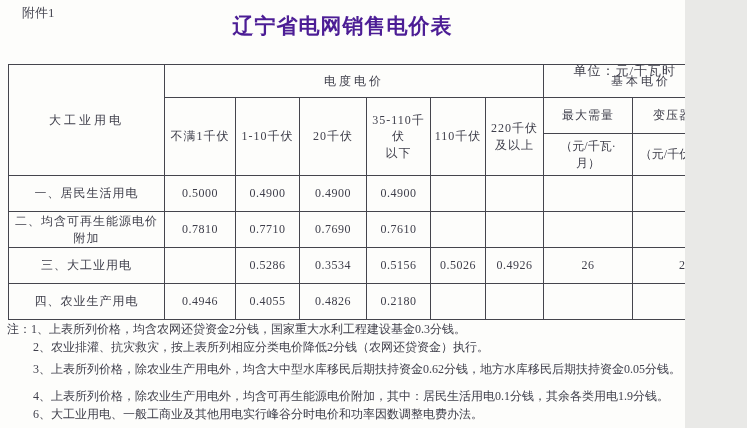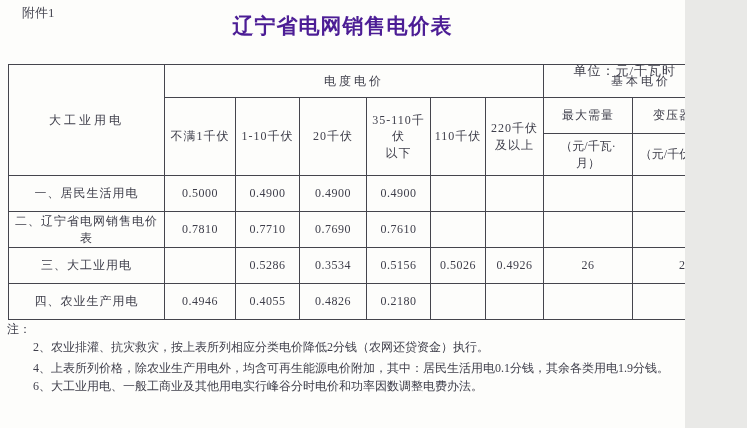--- a/index.html
+++ b/index.html
@@ -86,21 +86,21 @@
     top: 320px;
     width: 736px;
     font-size: 12px;
     line-height: 18px;
     color: #3e3e4a;
   }
   .note-line { display: flex; align-items: flex-start; }
   .note-prefix { flex: 0 0 auto; white-space: nowrap; }
   .note-indent { padding-left: 26px; }
   .gap-sm { margin-top: 4px; }
-  .gap-md { margin-top: 3px; }
+  .gap-md { margin-top: 9px; }
 </style>
 </head>
 <body>
 
 <div class="page">
 
   <div class="attachment">附件1</div>
 
   <div class="doc-title">辽宁省电网销售电价表</div>
 
@@ -147,21 +147,21 @@
         <td class="num">0.5000</td>
         <td class="num">0.4900</td>
         <td class="num">0.4900</td>
         <td class="num">0.4900</td>
         <td class="num"></td>
         <td class="num"></td>
         <td class="num"></td>
         <td class="num"></td>
       </tr>
       <tr class="drow">
-        <td class="row-label">二、辽宁省电网销售电价表</td>
+        <td class="row-label">二、均含可再生能源电价附加</td>
         <td class="num">0.7810</td>
         <td class="num">0.7710</td>
         <td class="num">0.7690</td>
         <td class="num">0.7610</td>
         <td class="num"></td>
         <td class="num"></td>
         <td class="num"></td>
         <td class="num"></td>
       </tr>
       <tr class="drow">
@@ -185,24 +185,28 @@
         <td class="num"></td>
         <td class="num"></td>
         <td class="num"></td>
       </tr>
     </tbody>
   </table>
 
   <div class="notes">
     <div class="note-line">
       <span class="note-prefix">注：</span>
+      <span>1、上表所列价格，均含农网还贷资金2分钱，国家重大水利工程建设基金0.3分钱。</span>
     </div>
     <div class="note-line note-indent">
       <span>2、农业排灌、抗灾救灾，按上表所列相应分类电价降低2分钱（农网还贷资金）执行。</span>
     </div>
+    <div class="note-line note-indent gap-sm">
+      <span>3、上表所列价格，除农业生产用电外，均含大中型水库移民后期扶持资金0.62分钱，地方水库移民后期扶持资金0.05分钱。</span>
+    </div>
     <div class="note-line note-indent gap-md">
       <span>4、上表所列价格，除农业生产用电外，均含可再生能源电价附加，其中：居民生活用电0.1分钱，其余各类用电1.9分钱。</span>
     </div>
     <div class="note-line note-indent">
       <span>6、大工业用电、一般工商业及其他用电实行峰谷分时电价和功率因数调整电费办法。</span>
     </div>
   </div>
 
 </div>
 

